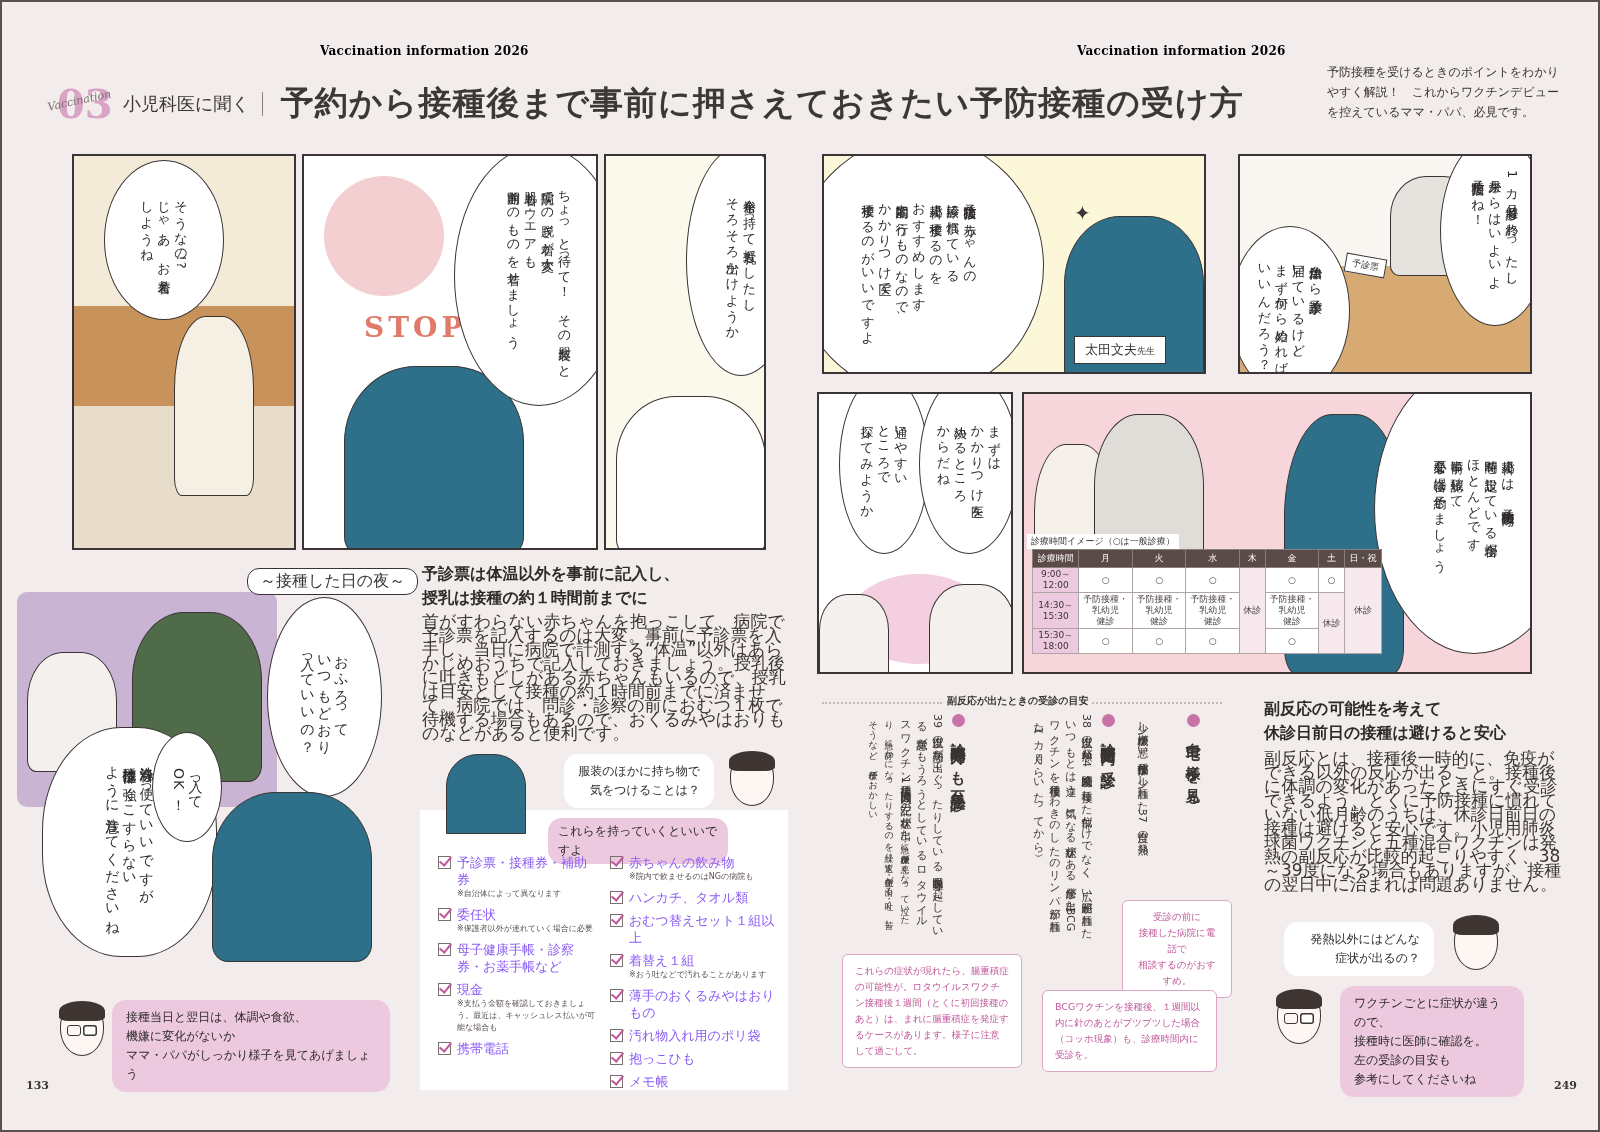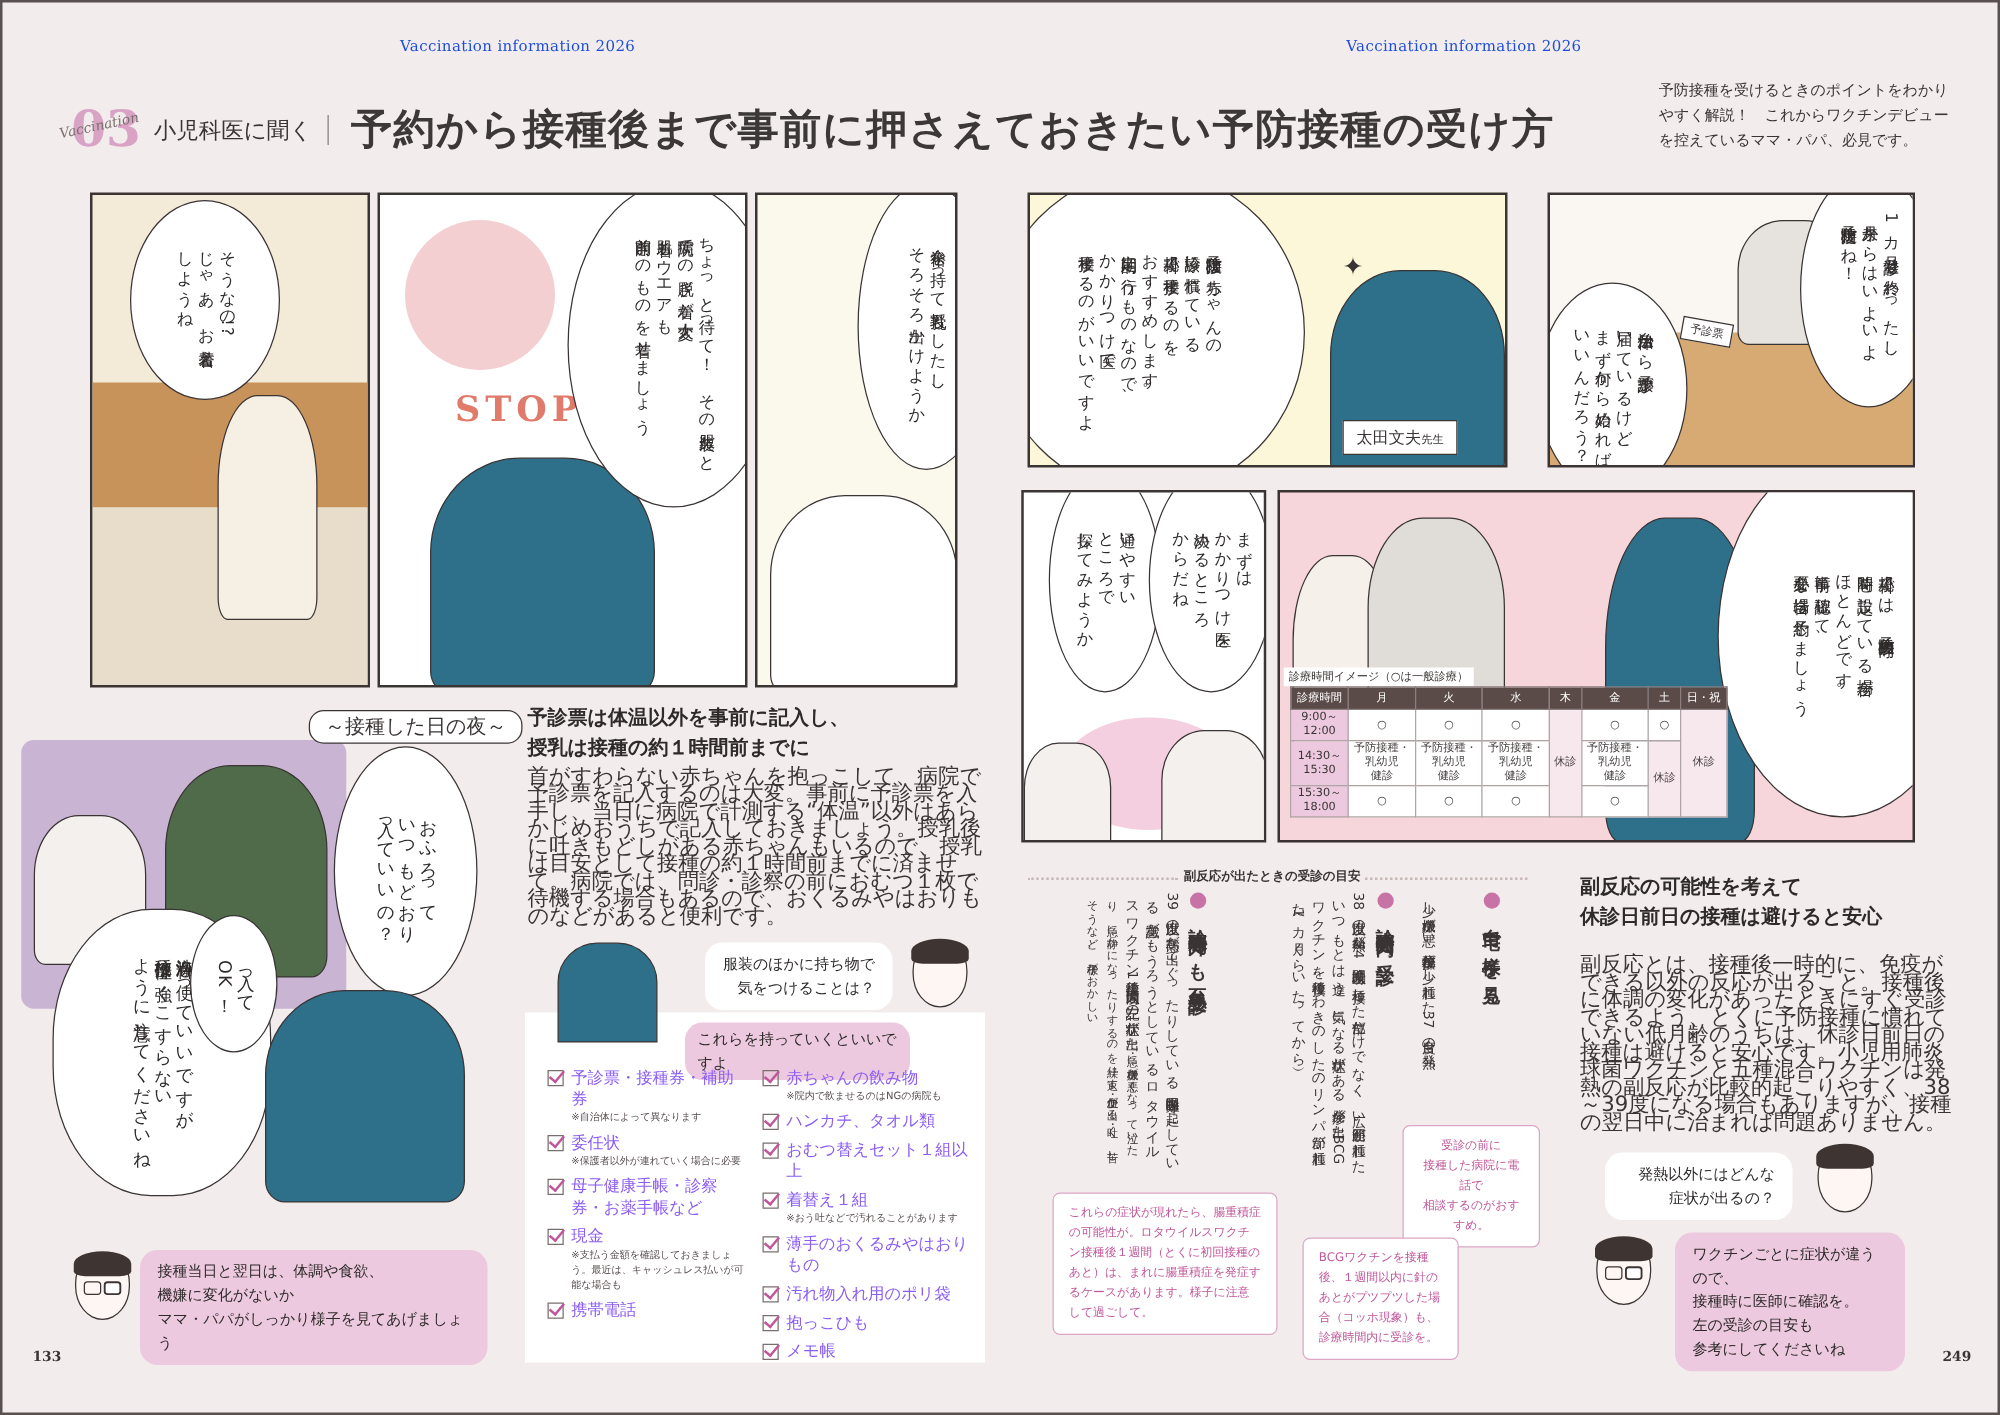--- a/index.html
+++ b/index.html
@@ -1,17 +1,17 @@
 <!DOCTYPE html>
 <html><head>
 <meta charset="utf-8">
 <style>
 *{box-sizing:border-box;margin:0;padding:0}
 body{width:1600px;height:1132px;background:#f3ecec;font-family:"DejaVu Sans",sans-serif;color:#3a3434;position:relative;overflow:hidden;border:2px solid #5a5050}
-.runhead{position:absolute;top:28px;font-family:"DejaVu Serif",serif;font-weight:normal;font-size:12px;color:#1d4ed8;letter-spacing:.3px}
+.runhead{position:absolute;top:42px;font-family:"DejaVu Serif",serif;font-weight:bold;font-size:12px;color:#000000;letter-spacing:.3px}
 .pagenum{position:absolute;bottom:38px;font-family:"DejaVu Serif",serif;font-weight:bold;font-size:11px;color:#3a3434}
 .title-row{position:absolute;top:78px;left:55px;display:flex;align-items:center;gap:8px}
 .num{font-family:"DejaVu Serif",serif;font-size:40px;font-weight:bold;color:#d9a3c6;position:relative;width:58px}
 .num .script{position:absolute;left:-10px;top:14px;font-size:11px;font-style:italic;color:#7a6e6e;transform:rotate(-12deg);font-weight:normal}
 .ask{font-size:18px;color:#3a3434;padding-right:12px;border-right:1px solid #8a7e7e;transform:skewX(-0deg)}
 .main-title{font-size:33px;font-weight:bold;color:#3d3838;letter-spacing:1px;margin-left:10px}
 .lead{position:absolute;top:60px;left:1325px;width:240px;font-size:12px;line-height:20px;color:#3a3434}
 .panel{position:absolute;border:2px solid #3a3434;background:#fff;overflow:hidden}
 .bubble{position:absolute;background:#fff;border:1.5px solid #3a3434;border-radius:50%;display:flex;align-items:center;justify-content:center}
 .vt{writing-mode:vertical-rl;font-size:13px;line-height:17px;color:#2e2a2a;letter-spacing:1px}
@@ -370,26 +370,26 @@
   <span>ロタウイルスワクチン接種後1週間以内に左記の症状が出た</span>
   <span style="font-size:9px">・急に機嫌が悪くなって泣いたり、急に静かになったりするのを繰り返す</span>
   <span style="font-size:9px">・血便が出る</span>
   <span style="font-size:9px">・吐く、苦しそうなど、様子がおかしい</span>
 </div>
 
 <div class="pinknote" style="left:1120px;top:898px;width:110px;text-align:center;white-space:pre-line">受診の前に
 接種した病院に電話で
 相談するのがおすすめ。</div>
 <div class="pinknote" style="left:840px;top:952px;width:180px">これらの症状が現れたら、腸重積症の可能性が。ロタウイルスワクチン接種後１週間（とくに初回接種のあと）は、まれに腸重積症を発症するケースがあります。様子に注意して過ごして。</div>
-<div class="pinknote" style="left:1040px;top:988px;width:125px">BCGワクチンを接種後、１週間以内に針のあとがプツプツした場合（コッホ現象）も、診療時間内に受診を。</div>
+<div class="pinknote" style="left:1040px;top:988px;width:175px">BCGワクチンを接種後、１週間以内に針のあとがプツプツした場合（コッホ現象）も、診療時間内に受診を。</div>
 
 <div style="position:absolute;left:1262px;top:695px;width:300px">
   <div class="h2">副反応の可能性を考えて</div>
   <div class="h2">休診日前日の接種は避けると安心</div>
-  <div class="body" style="margin-top:20px">副反応とは、接種後一時的に、免疫ができる以外の反応が出ること。接種後に体調の変化があったときにすぐ受診できるよう、とくに予防接種に慣れていない低月齢のうちは、休診日前日の接種は避けると安心です。小児用肺炎球菌ワクチンと五種混合ワクチンは発熱の副反応が比較的起こりやすく、38～39度になる場合もありますが、接種の翌日中に治まれば問題ありません。</div>
+  <div class="body" style="margin-top:6px">副反応とは、接種後一時的に、免疫ができる以外の反応が出ること。接種後に体調の変化があったときにすぐ受診できるよう、とくに予防接種に慣れていない低月齢のうちは、休診日前日の接種は避けると安心です。小児用肺炎球菌ワクチンと五種混合ワクチンは発熱の副反応が比較的起こりやすく、38～39度になる場合もありますが、接種の翌日中に治まれば問題ありません。</div>
 </div>
 
 <div class="whitebub" style="left:1282px;top:920px;width:150px;white-space:pre-line">発熱以外にはどんな
 症状が出るの？</div>
 <div class="face" style="left:1452px;top:914px"></div>
 <div class="face glasses" style="left:1275px;top:988px"></div>
 <div class="pinkbub" style="left:1338px;top:984px;width:184px;white-space:pre-line">ワクチンごとに症状が違うので、
 接種時に医師に確認を。
 左の受診の目安も
 参考にしてくださいね</div>

